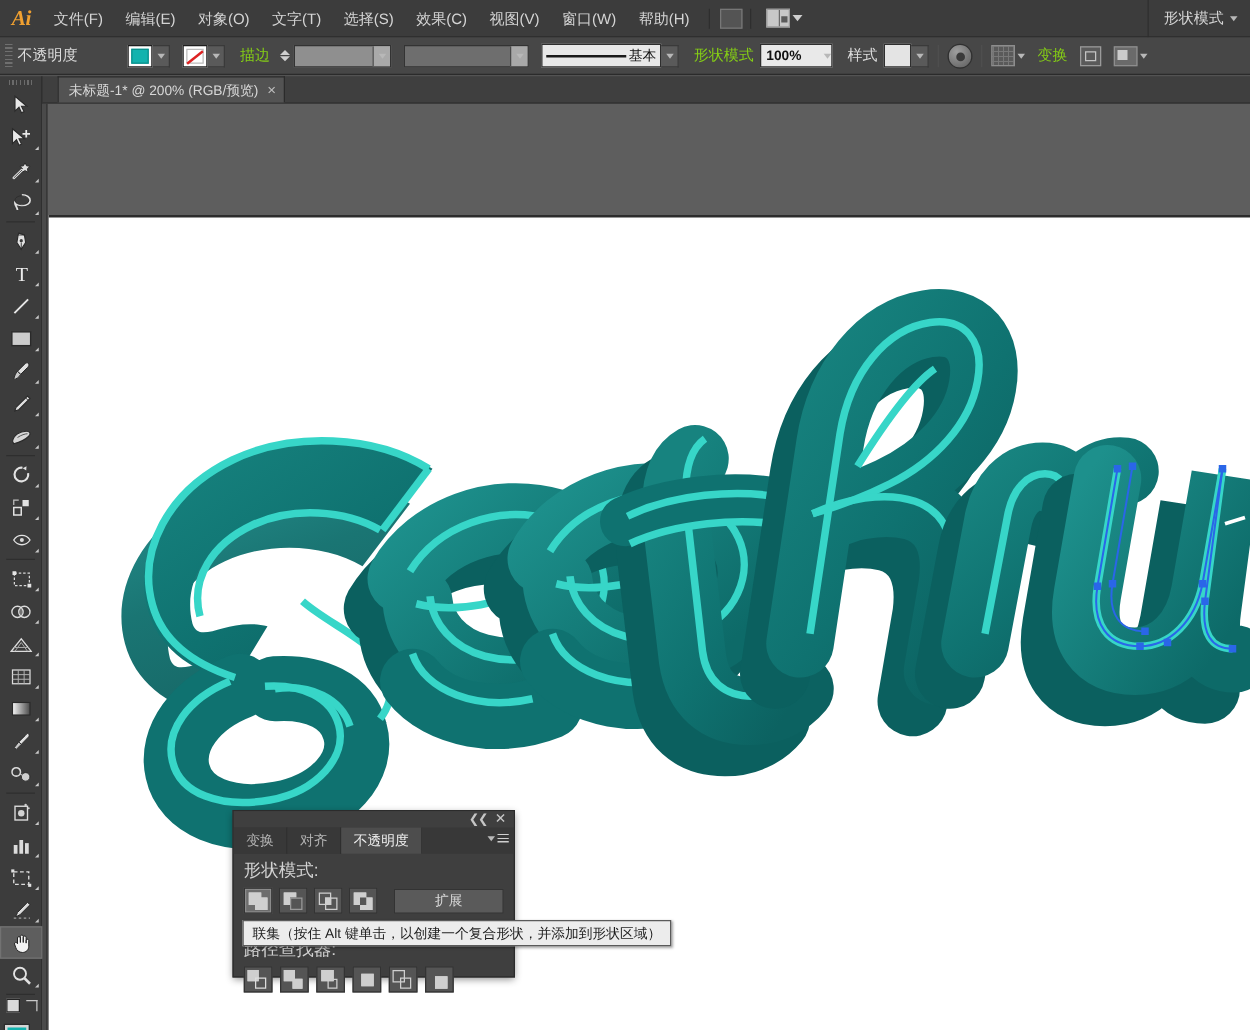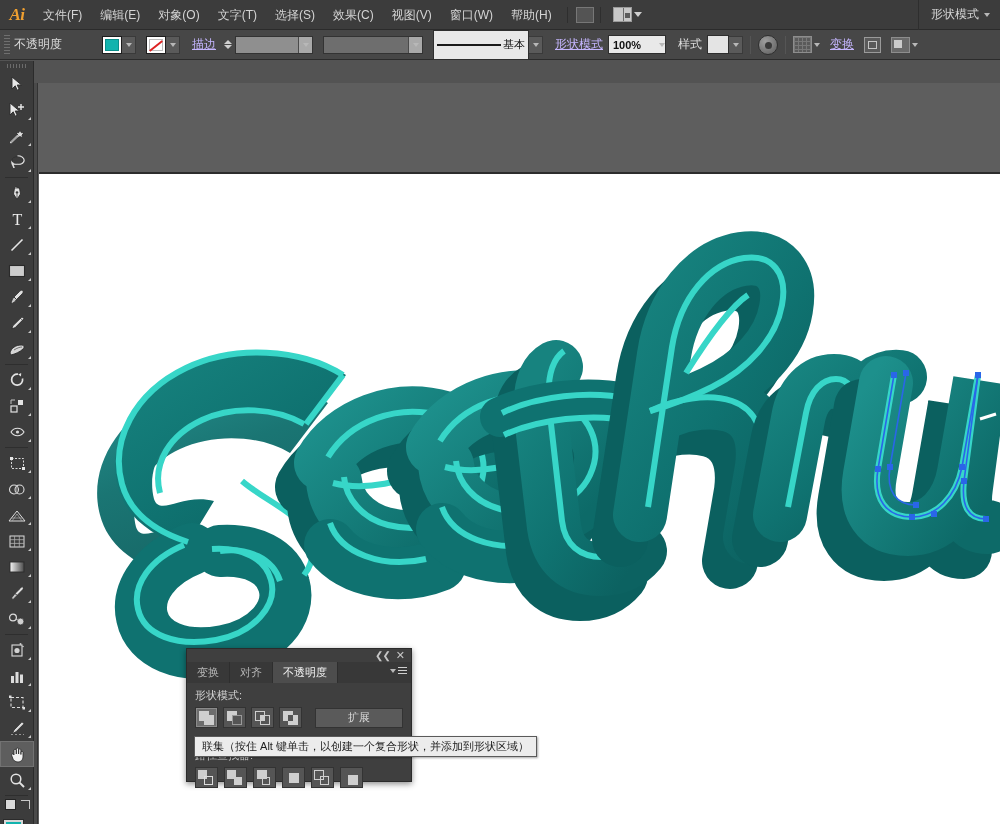--- a/index.html
+++ b/index.html
@@ -69,21 +69,21 @@
     position: absolute; left: 0; top: 30px; width: 1000px; height: 30px;
     background: #474747;
     border-bottom: 1px solid #2b2b2b;
     display: flex; align-items: center; padding-left: 4px;
   }
   .gripper {
     width: 6px; height: 20px; margin-right: 4px;
     background-image: repeating-linear-gradient(to bottom,#6f6f6f 0 1px,transparent 1px 3px);
   }
   .cb-label { font-size: 12px; color: #dcdcdc; white-space: nowrap; }
-  .cb-label.accent { color: #c4b5fd; text-decoration: underline; }
+  .cb-label.accent { color: #84cc16; }
   .cb-sep { width: 1px; height: 18px; background: #383838; margin: 0 7px;
             border-right: 1px solid #555; }
   .swatch-group { display: flex; align-items: center; }
   .swatch {
     width: 20px; height: 18px; border: 1px solid #1e1e1e;
     background: #fff; position: relative;
   }
   .swatch .inner {
     position: absolute; inset: 2px; background: #12b3ae;
     border: 1px solid #0a8f8a;
@@ -117,21 +117,21 @@
   .combo .txt {
     flex: 1; font-size: 11px; color: #1a1a1a; padding: 0 4px;
     overflow: hidden; white-space: nowrap;
   }
   .combo .btn {
     width: 14px; height: 16px; background: #a9a9a9; border-left: 1px solid #4a4a4a;
     display: flex; align-items: center; justify-content: center;
   }
   .combo.empty { background: #6e6e6e; }
   .stroke-profile {
-    width: 96px; height: 30px; background: #e8e8e8; border: 1px solid #2e2e2e;
+    width: 96px; height: 19px; background: #e8e8e8; border: 1px solid #2e2e2e;
     display: flex; align-items: center; padding: 0 3px; gap: 2px;
   }
   .stroke-line { flex: 1; height: 2px; background: #1a1a1a; }
   .stroke-profile .lbl { font-size: 11px; color: #111; }
   .opacity-combo {
     width: 58px; height: 19px; background: #e9e9e9; border: 1px solid #2e2e2e;
     display: flex; align-items: center;
   }
   .opacity-combo .txt { flex:1; font-size: 11px; color: #111; padding-left: 4px; font-weight: bold; }
   .style-swatch {
@@ -261,21 +261,21 @@
   }
   .pf-tab.active { background: #4d4d4d; color: #f0f0f0; }
   .pf-tab-menu {
     position: absolute; right: 4px; top: 5px; display: flex; align-items: center; gap: 2px;
   }
   .pf-tab-menu .lines {
     width: 9px; height: 7px;
     background-image: repeating-linear-gradient(to bottom,#cfcfcf 0 1px,transparent 1px 3px);
   }
   .pf-body { padding: 5px 8px 0 8px; }
-  .pf-section-label { font-size: 11px; color: #d2d2d2; margin-bottom: 4px; }
+  .pf-section-label { font-size: 14px; color: #d2d2d2; margin-bottom: 4px; }
   .pf-row { display: flex; align-items: center; gap: 5px; margin-bottom: 20px; }
   .pf-btn {
     width: 23px; height: 21px; background: #555; border: 1px solid #333;
     position: relative; cursor: default;
   }
   .pf-btn.sel { background: #6d6d6d; box-shadow: inset 0 0 0 1px #8b8b8b; }
   .pf-sq {
     position: absolute; width: 10px; height: 10px; border: 1px solid #cfcfcf;
   }
   .pf-sq.fill { background: #cfcfcf; }
@@ -397,20 +397,26 @@
     <div class="cb-label accent">变换</div>
     <div style="width:10px"></div>
     <div class="align-icon"></div>
     <div style="width:10px"></div>
     <div class="trans-icon"></div>
     <div class="mini-drop" style="background:transparent;border:none;width:10px">
         <div class="caret sm"></div>
       </div>
   </div>
 
+  <div class="tabstrip">
+    <div class="doctab">
+      <div class="t">未标题-1* @ 200% (RGB/预览)</div>
+      <div class="x">×</div>
+    </div>
+  </div>
 
   <div class="toolpanel">
     <div class="tp-grip"></div>
 
     <div class="tool" title="选择工具">
       <svg width="14" height="16" viewBox="0 0 14 16">
           <path d="M2 1 L2 13 L5.2 9.8 L7.2 14.2 L9.2 13.3 L7.2 9 L11.5 9 Z" fill="#e8e8e8" stroke="#2a2a2a" stroke-width="0.9"></path>
         </svg>
     </div>
     <div class="tool hascorner" title="直接选择工具">

